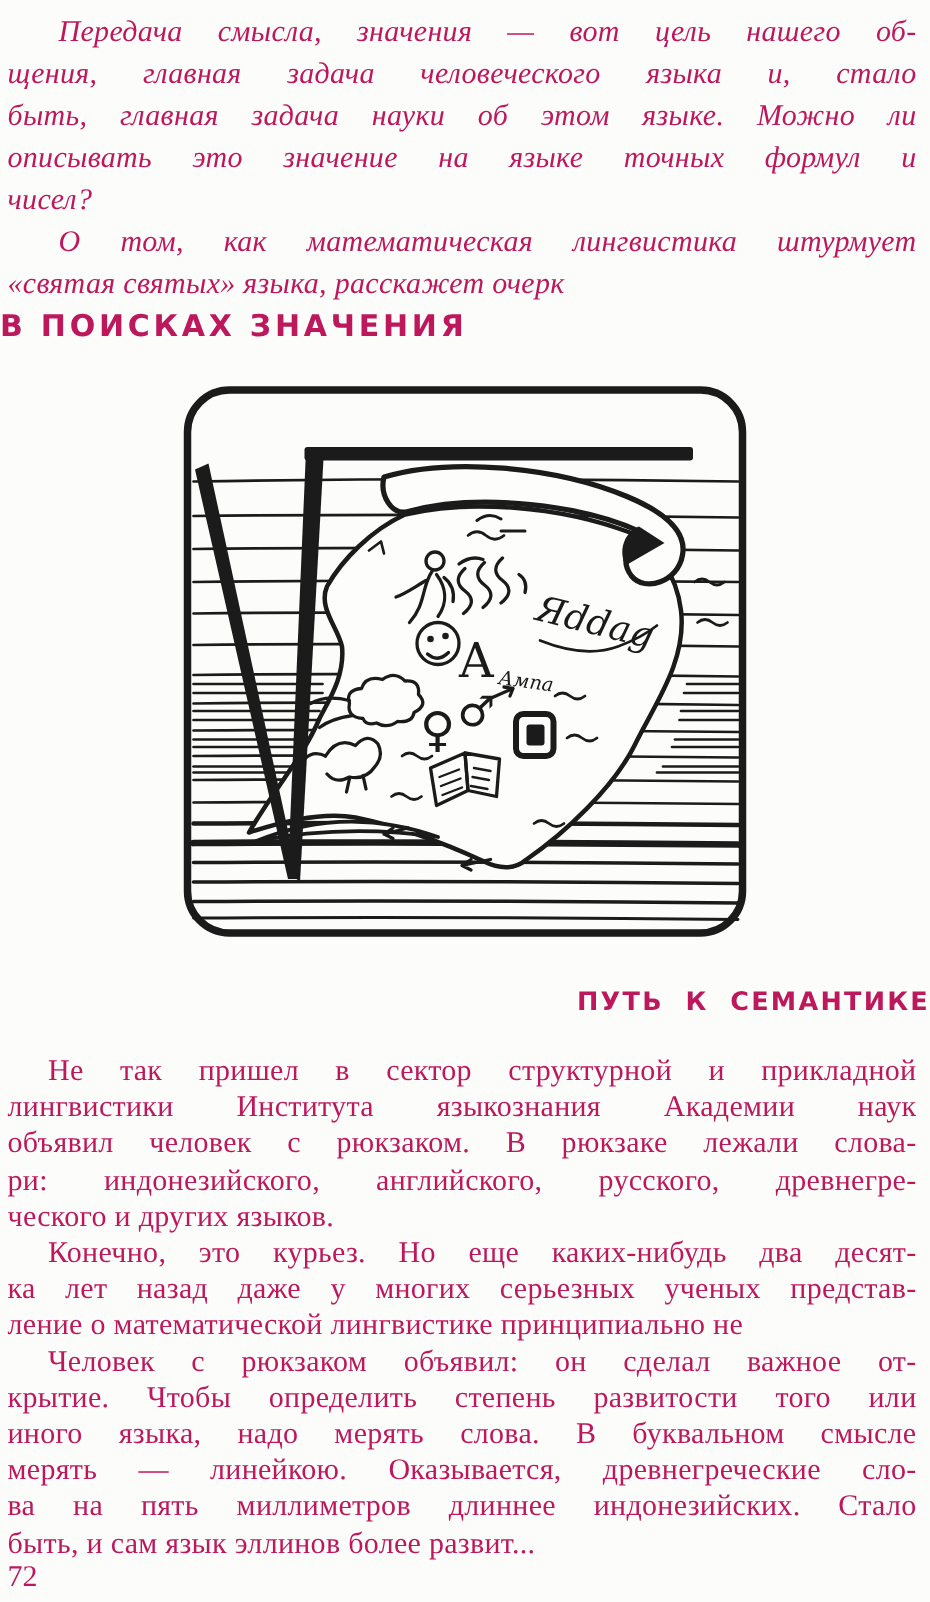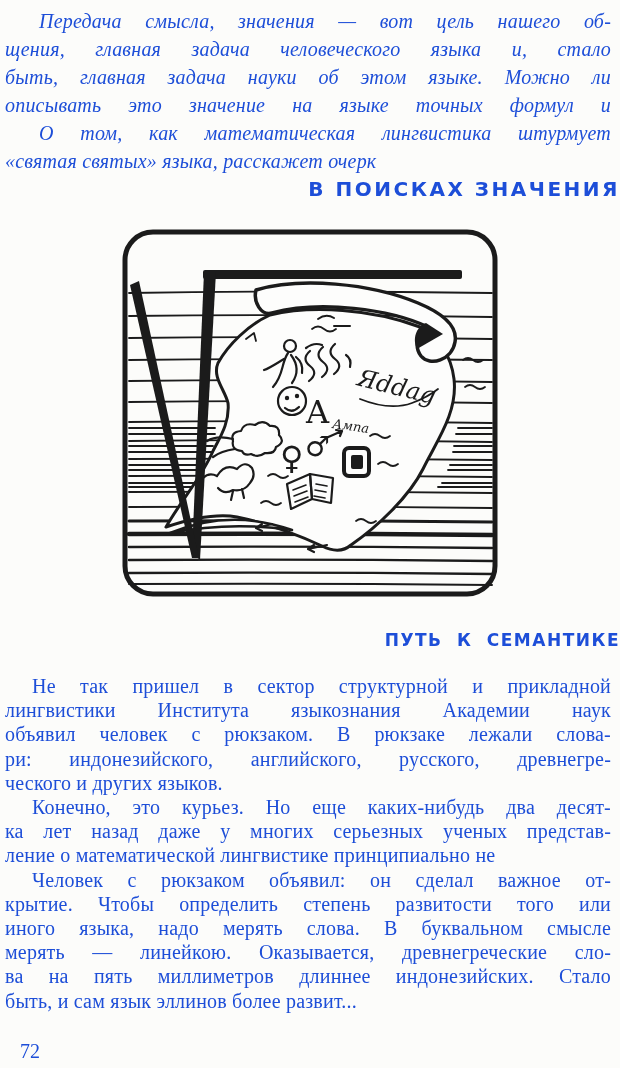--- a/index.html
+++ b/index.html
@@ -1,62 +1,63 @@
 <!DOCTYPE html>
 <html><head>
 <meta charset="utf-8">
 <style>
   * { box-sizing: border-box; }
   html, body { margin: 0; padding: 0; background: #ddd; }
   .page {
     width: 620px; height: 1068px;
-    background: #fcfcfa; color: #1d4ed8;
+    background: #fcfcfa; color: #be185d;
     position: relative; overflow: hidden;
     font-family: "Liberation Serif", serif;
   }
   .epigraph {
     padding: 7px 9px 0 5px;
     font-style: italic;
     font-size: 20px; line-height: 28px; letter-spacing: 0.2px;
   }
   .epigraph .para > div:first-child { text-indent: 34px; }
   .jl { text-align-last: justify; }
   .chapter-title {
-    margin-top: 2px; text-align: right;
+    margin-top: 2px; text-align: left;
     font-family: "DejaVu Sans", "Liberation Sans", sans-serif;
     font-weight: 700; font-size: 20px; letter-spacing: 2.5px;
   }
   .figure { width: 381px; margin: 26px auto 0; }
   .figure svg { display: block; }
   .section-title {
     margin-top: 29px; text-align: right;
     font-family: "DejaVu Sans", "Liberation Sans", sans-serif;
     font-weight: 700; font-size: 17px; letter-spacing: 1.5px; word-spacing: 7px;
   }
   .body-text {
     padding: 24px 9px 0 5px;
     font-size: 20px; line-height: 24.2px; letter-spacing: 0.2px;
   }
   .body-text .para > div:first-child { text-indent: 27px; }
   .page-number {
-    position: absolute; left: 20px; top: 1040px;
+    position: absolute; left: 5px; top: 1040px;
     font-size: 20px;
   }
 </style>
 </head>
 <body>
 
 <div class="page">
 
   <div class="epigraph">
     <div class="para">
         <div class="jl">Передача смысла, значения — вот цель нашего об-</div>
         <div class="jl">щения, главная задача человеческого языка и, стало</div>
         <div class="jl">быть, главная задача науки об этом языке. Можно ли</div>
         <div class="jl">описывать это значение на языке точных формул и</div>
+        <div>чисел?</div>
       </div>
     <div class="para">
         <div class="jl">О том, как математическая лингвистика штурмует</div>
         <div>«святая святых» языка, расскажет очерк</div>
       </div>
   </div>
 
   <div class="chapter-title">В ПОИСКАХ ЗНАЧЕНИЯ</div>
 
   <div class="figure">

